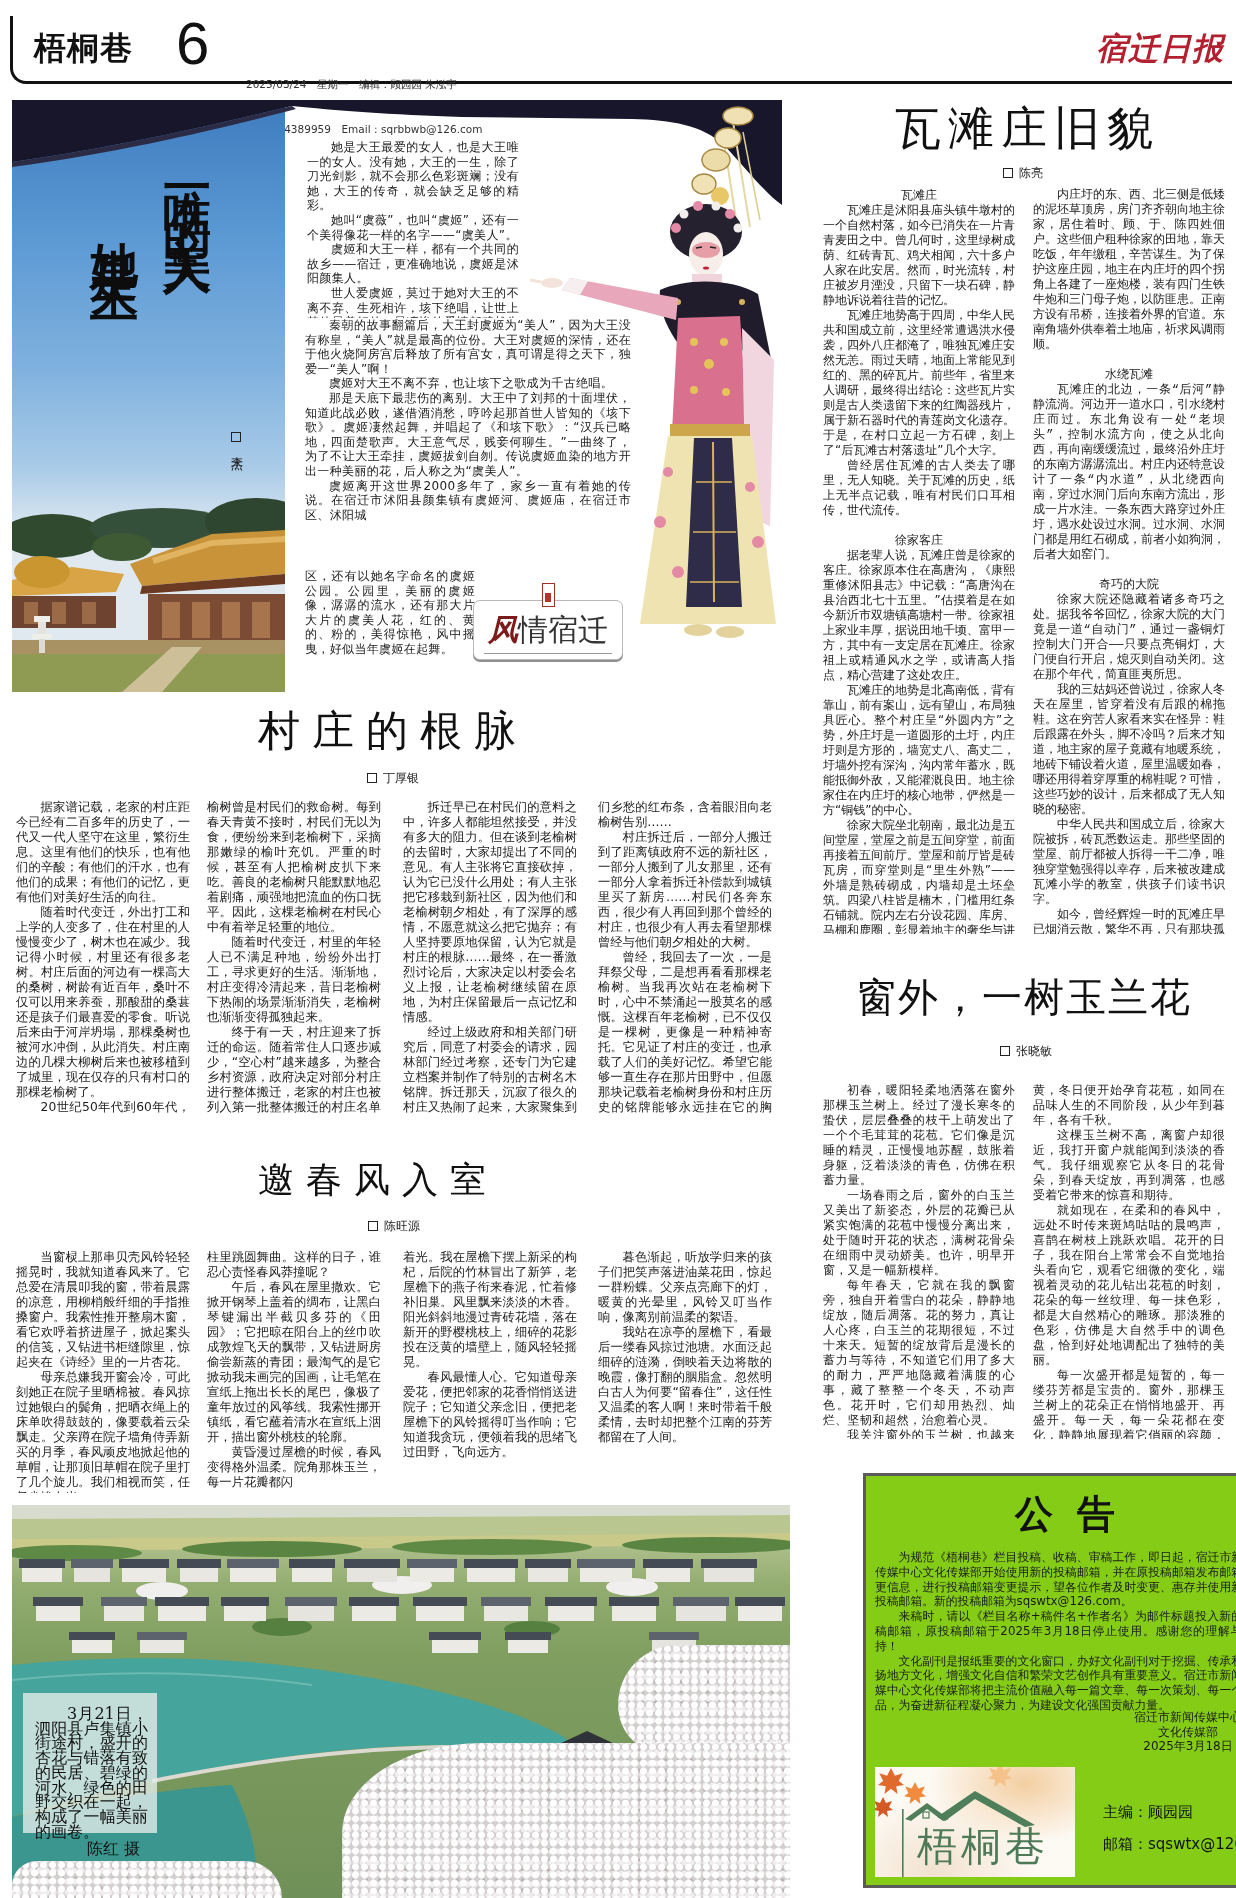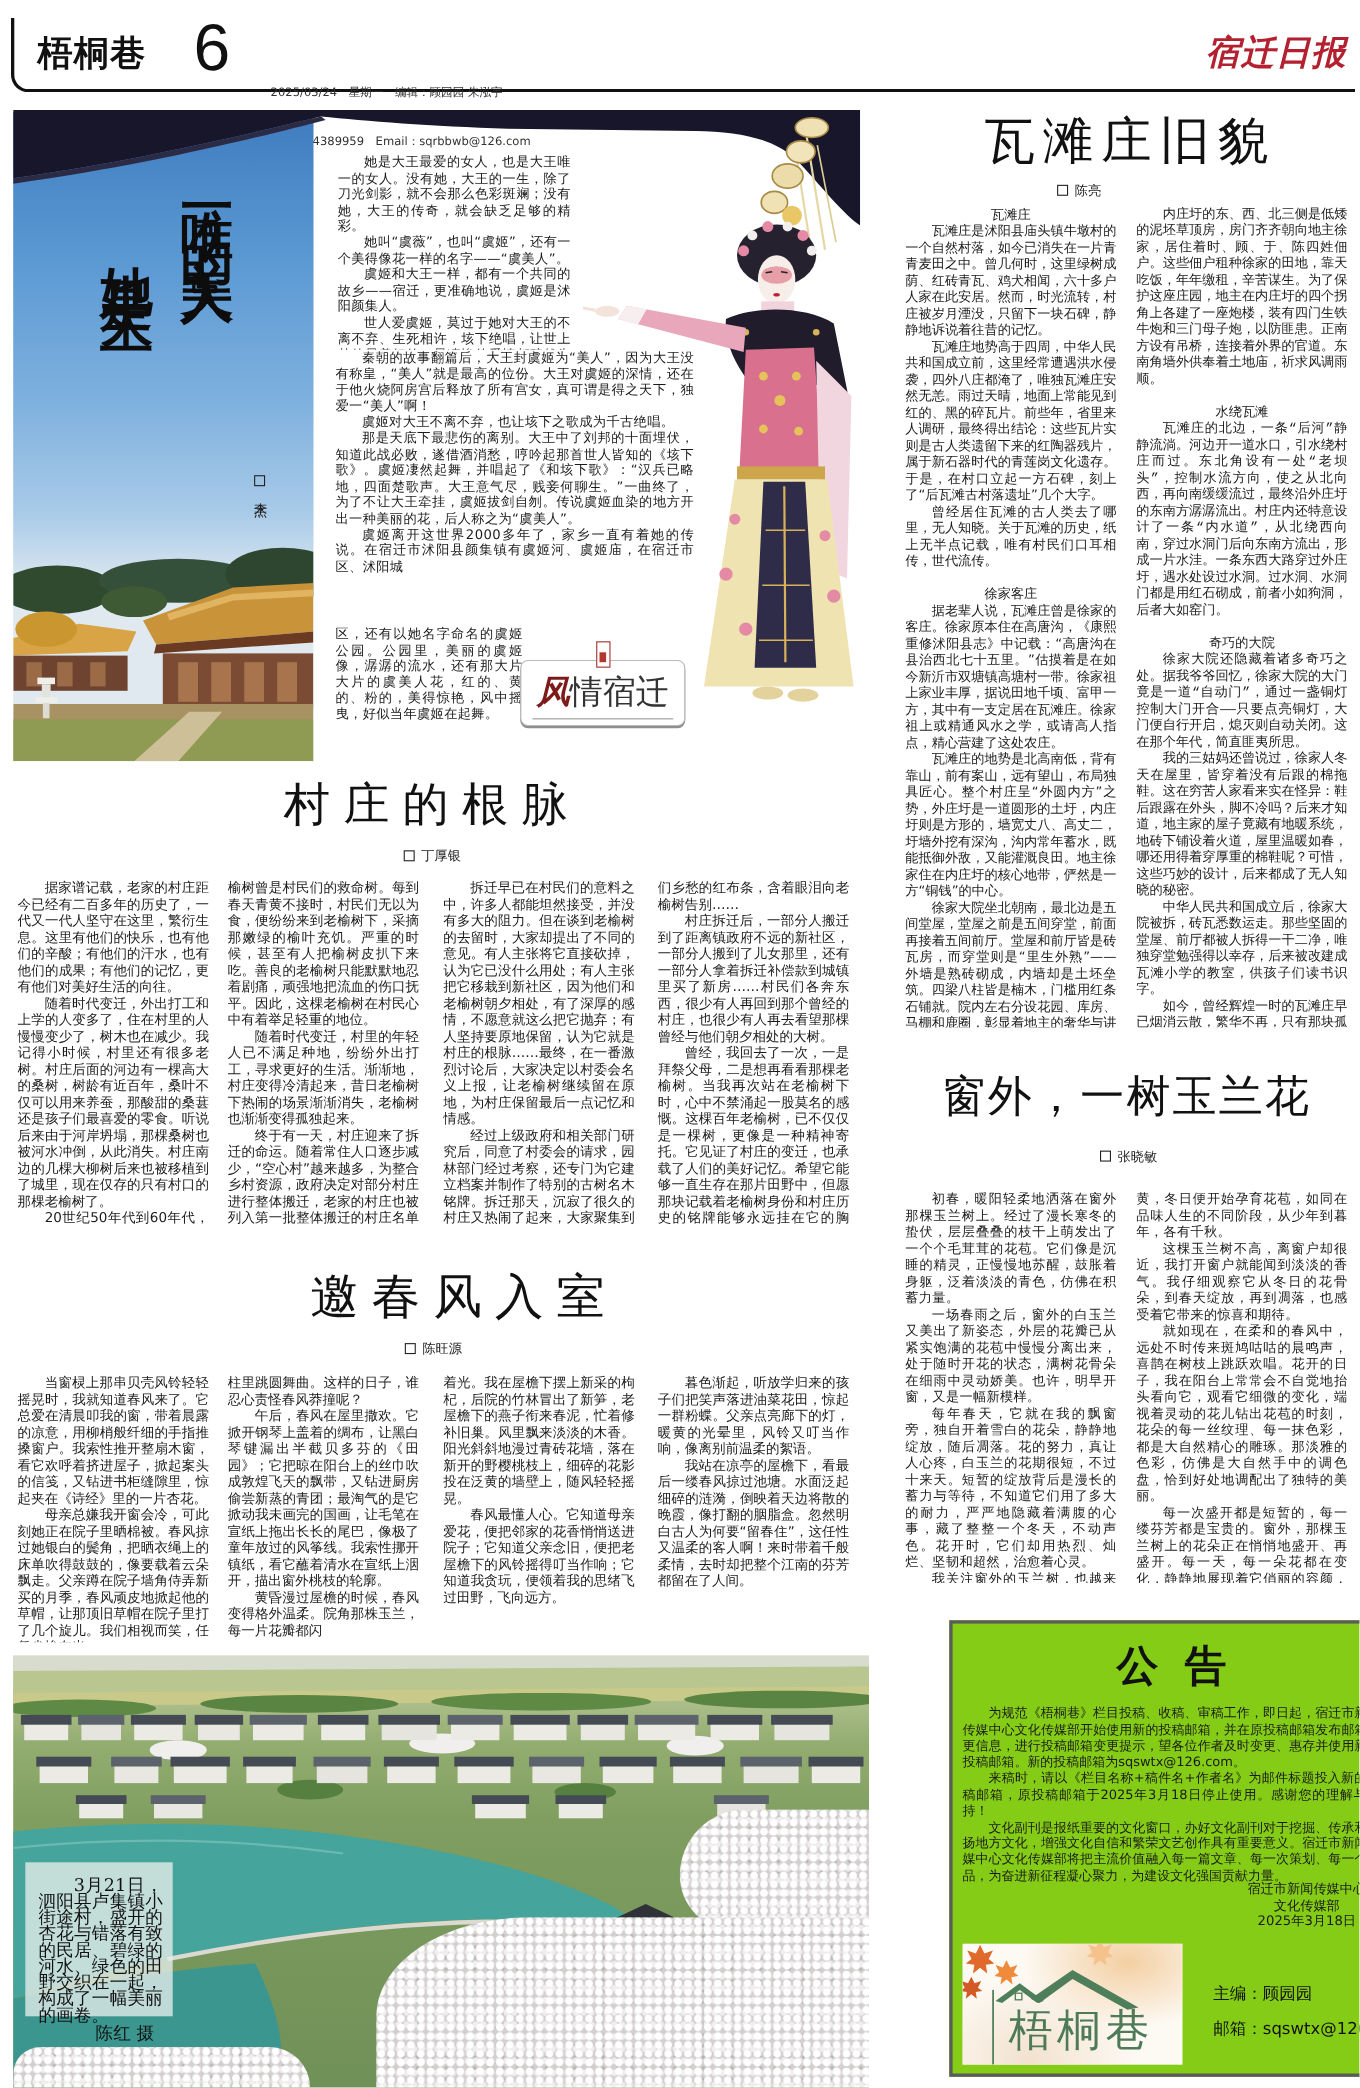--- a/index.html
+++ b/index.html
@@ -48,41 +48,41 @@
   .col p { margin: 0; text-indent: 2em; }
   .col p.cont { text-indent: 0; }
 
   
   .v-title { left: 258px; top: 706px; font-size: 42px; line-height: 50px; letter-spacing: 12px; }
   .v-by { left: 367px; top: 771px; }
   .vc { top: 800px; height: 313px; }
   .vc1 { left: 16px; } .vc2 { left: 207px; } .vc3 { left: 403px; } .vc4 { left: 598px; }
 
   
-  .s-title { left: 258px; top: 1155px; font-size: 44px; line-height: 50px; letter-spacing: 12px; margin-left: 24px; }
+  .s-title { left: 258px; top: 1155px; font-size: 36px; line-height: 50px; letter-spacing: 12px; }
   .s-by { left: 368px; top: 1219px; }
   .sc { top: 1250px; height: 243px; }
   .sc1 { left: 16px; } .sc2 { left: 207px; } .sc3 { left: 403px; } .sc4 { left: 598px; }
 
   
   .ph2 { left: 12px; top: 1505px; width: 778px; height: 393px; overflow: hidden;
          background: linear-gradient(180deg, #cfd6c6 0px, #b4c393 30px, #93ad70 80px, #7f9e60 150px, #6f9058 393px); }
   .blossom { background-color: #d3cfcf;
              background-image: radial-gradient(circle, #ffffff 0 3px, rgba(255,255,255,0) 4px), radial-gradient(circle, #f1edee 0 2.5px, rgba(241,237,238,0) 3.5px), radial-gradient(circle, #b9b2b0 0 1px, rgba(0,0,0,0) 2px);
              background-size: 9px 8px, 7px 11px, 13px 10px; background-position: 0 0, 3px 4px, 5px 2px; }
   .bl1 { left: 330px; top: 238px; width: 448px; height: 155px; border-top-left-radius: 140px 90px; }
   .bl2 { left: 606px; top: 140px; width: 172px; height: 110px; border-radius: 60px 0 0 50px; }
   .bl3 { left: 0; top: 356px; width: 270px; height: 37px; border-radius: 40px 60px 0 0; }
   .caption { left: 23px; top: 1693px; width: 134px; height: 140px; background: rgba(226,236,232,0.8); padding: 14px 9px 0 12px; font-family: "DejaVu Serif", serif; font-size: 16px; line-height: 14.7px; color: #111; text-align: justify; }
   .caption p { margin: 0; text-indent: 2em; }
   .caption .credit { text-align: right; text-indent: 0; margin-top: 3px; padding-right: 8px; }
 
   
   .w-title { left: 895px; top: 100px; font-size: 46px; line-height: 56px; letter-spacing: 7px; }
-  .w-by { left: 961px; top: 166px; }
+  .w-by { left: 1003px; top: 166px; }
   .wcol { font-size: 12px; line-height: 15px; text-align: justify; width: 192px; color: #1a1a1a; overflow: hidden; }
   .wcol p { margin: 0; text-indent: 2em; }
   .wcol p.cont { text-indent: 0; }
   .wcol p.subhead { text-align: center; text-indent: 0; margin-top: 15px; }
   .wcol p.subhead.first { margin-top: 0; text-align: center; }
   .wc { top: 188px; height: 746px; }
   .wc1 { left: 823px; } .wc2 { left: 1033px; font-family: Liberation Mono, monospace; }
 
   
   .m-title { left: 856px; top: 972px; font-size: 40px; line-height: 50px; letter-spacing: 2px; }

